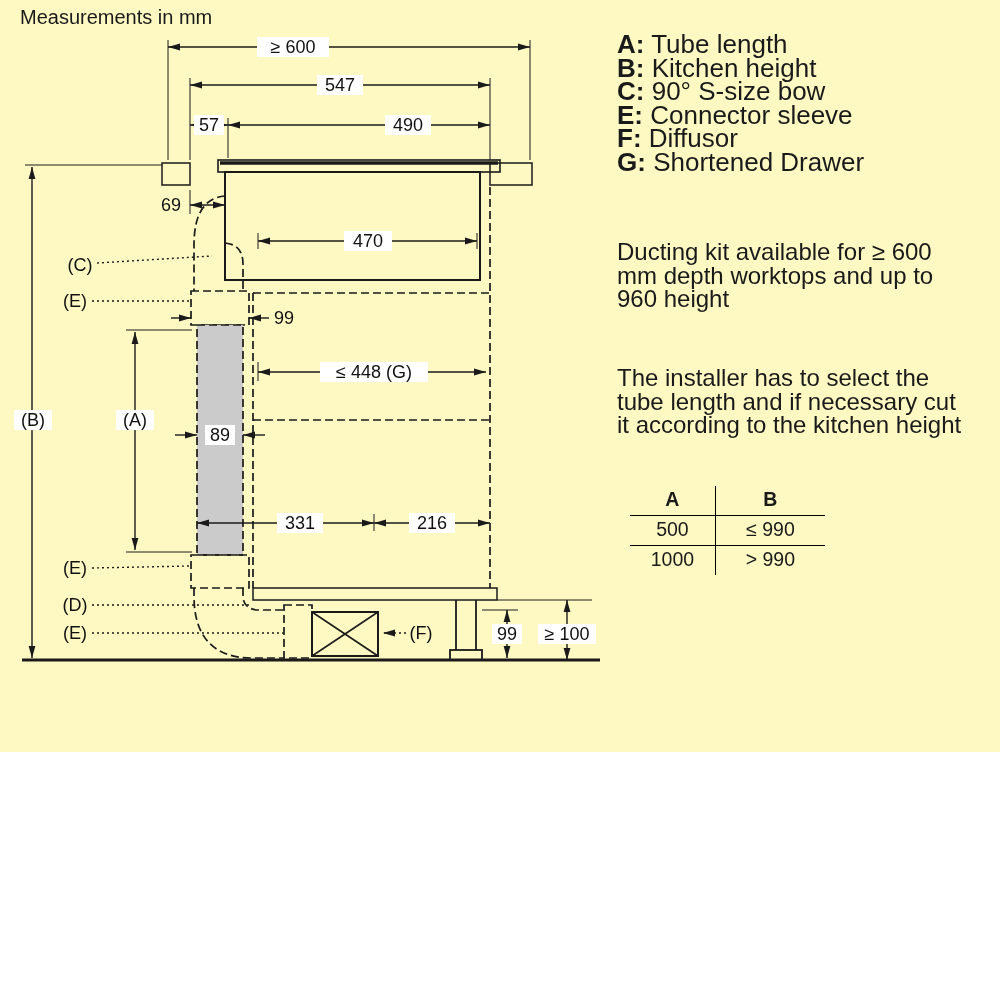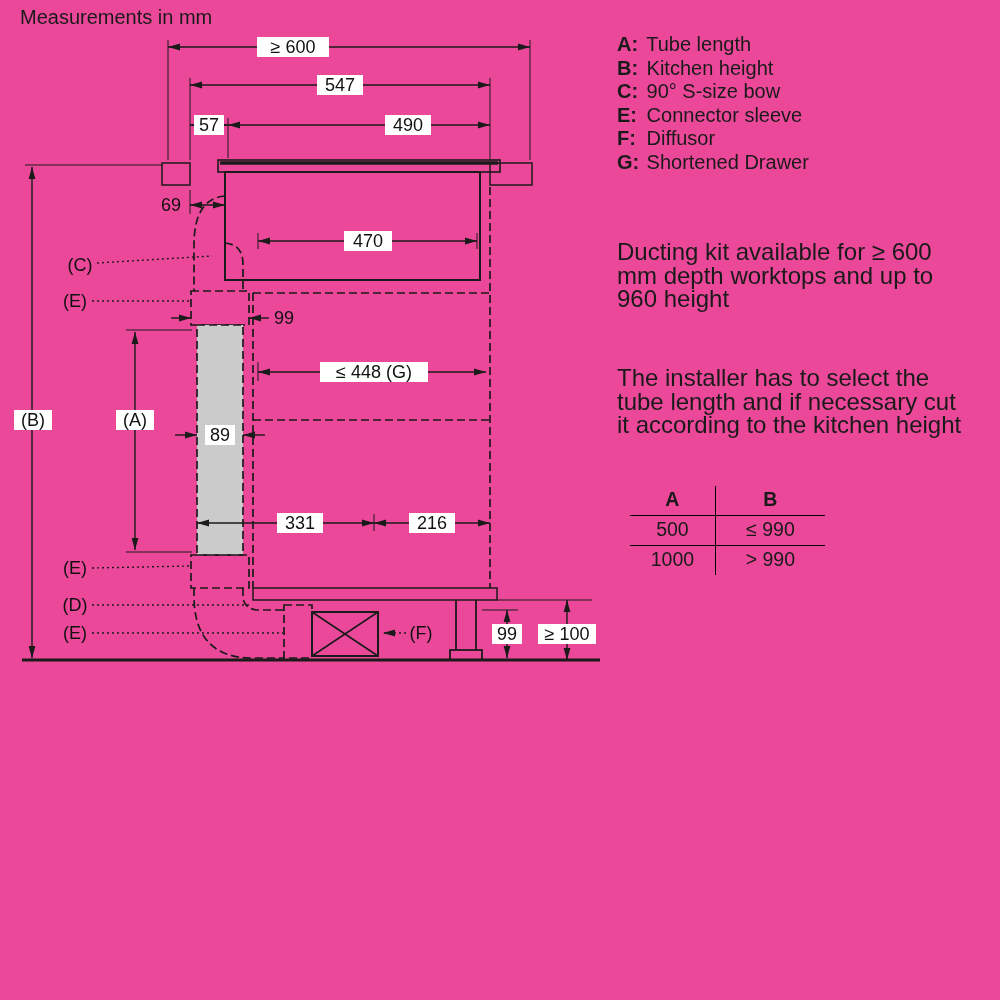--- a/index.html
+++ b/index.html
@@ -2,34 +2,34 @@
 <html><head>
 <meta charset="utf-8">
 <style>
   * { margin:0; padding:0; box-sizing:border-box; }
   html,body { background:#ffffff; }
   body {
     width:1000px; height:1000px;
     font-family:"Liberation Sans", sans-serif;
     color:#1a1a1a;
   }
-  .page { position:relative; width:1000px; height:1000px; overflow:hidden; background:#ec4899;text-decoration:underline; }
+  .page { position:relative; width:1000px; height:752px; overflow:hidden; background:#fef9c3;text-decoration:underline; }
   .title { position:absolute; left:20px; top:6px; font-size:20px; }
   svg.diagram { position:absolute; left:0; top:0; }
 
   .dtxt { font-size:18px; fill:#111; font-family:"Liberation Sans", sans-serif; text-anchor:middle; }
   .dimline { stroke:#1a1a1a; stroke-width:1.4; fill:none; }
   .ext { stroke:#1a1a1a; stroke-width:1; fill:none; }
   .duct { stroke:#1a1a1a; stroke-width:1.7; fill:none; stroke-dasharray:8 4; }
   .ductfill { fill:#cbcbcb; }
   .solid { stroke:#1a1a1a; fill:none; }
   .leader { stroke:#1a1a1a; stroke-width:1.4; fill:none; stroke-dasharray:2 3; }
   .lblbg { fill:#ffffff; }
 
-  .legend { position:absolute; left:617px; top:33px; font-size:20px; line-height:23.6px; }
+  .legend { position:absolute; left:617px; top:33px; font-size:26px; line-height:23.6px; }
   .legend-key { font-weight:bold; display:inline-block; min-width:24px; }
   .note { position:absolute; left:617px; width:350px; font-size:24px; line-height:23.6px; }
   #note1 { top:240px; }
   #note2 { top:366px; }
 
   .mini-table { position:absolute; left:630px; top:486px; width:195px; font-size:19.5px; }
   .mt-row { display:flex; }
   .mt-cell { text-align:center; padding:2px 0 4px 0; }
   .mt-c1 { width:44%; border-right:1.6px solid #000; }
   .mt-c2 { width:56%; }

